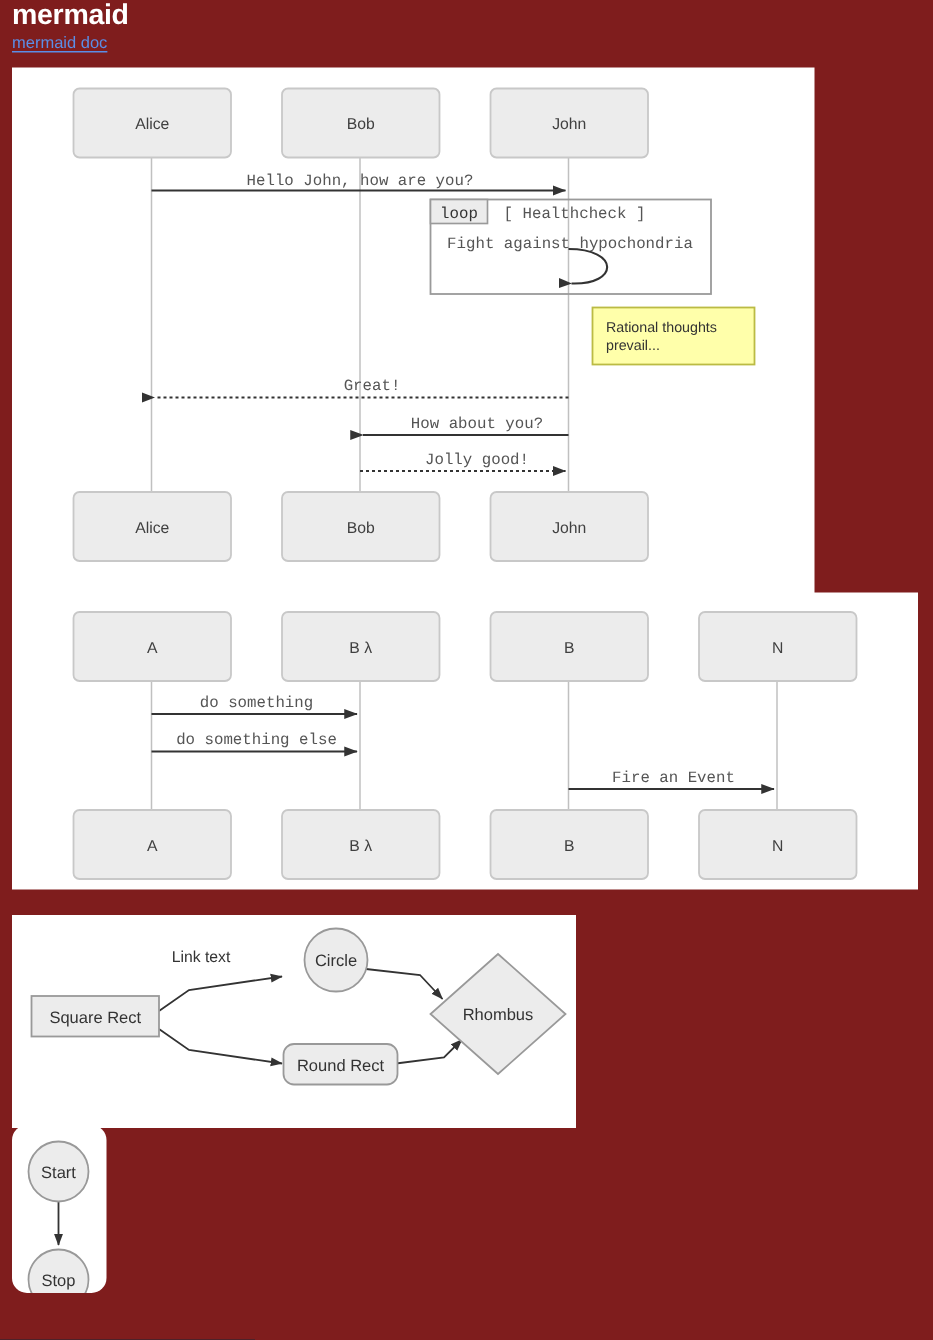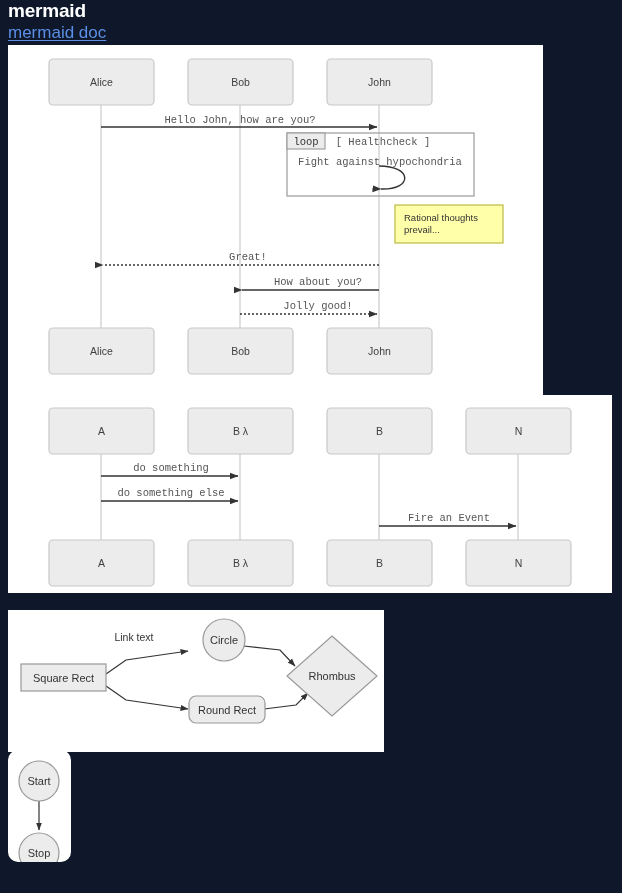--- a/index.html
+++ b/index.html
@@ -8,34 +8,34 @@
     width: 622px; height: 893px;
     background: #282a36;
     background: #272935;
     font-family: "Liberation Sans", sans-serif;
     overflow: hidden;
   }
   #page {
     position: relative;
     width: 622px;
     height: 893px;
-    background: #0f172a;
+    background: #7f1d1d;
   }
   .hdr-title {
     position: absolute;
     left: 8px; top: 0px;
     font-size: 19px;
     font-weight: bold;
     color: #ffffff;
     letter-spacing: -0.2px;
   }
   .hdr-link {
     position: absolute;
     left: 8px; top: 23px;
-    font-size: 17px;
+    font-size: 11px;
     color: #5b8ee6;
     text-decoration: underline;
     text-underline-offset: 2px;
   }
 
   
   .panel {
     position: absolute;
     background: #ffffff;
     overflow: hidden;

